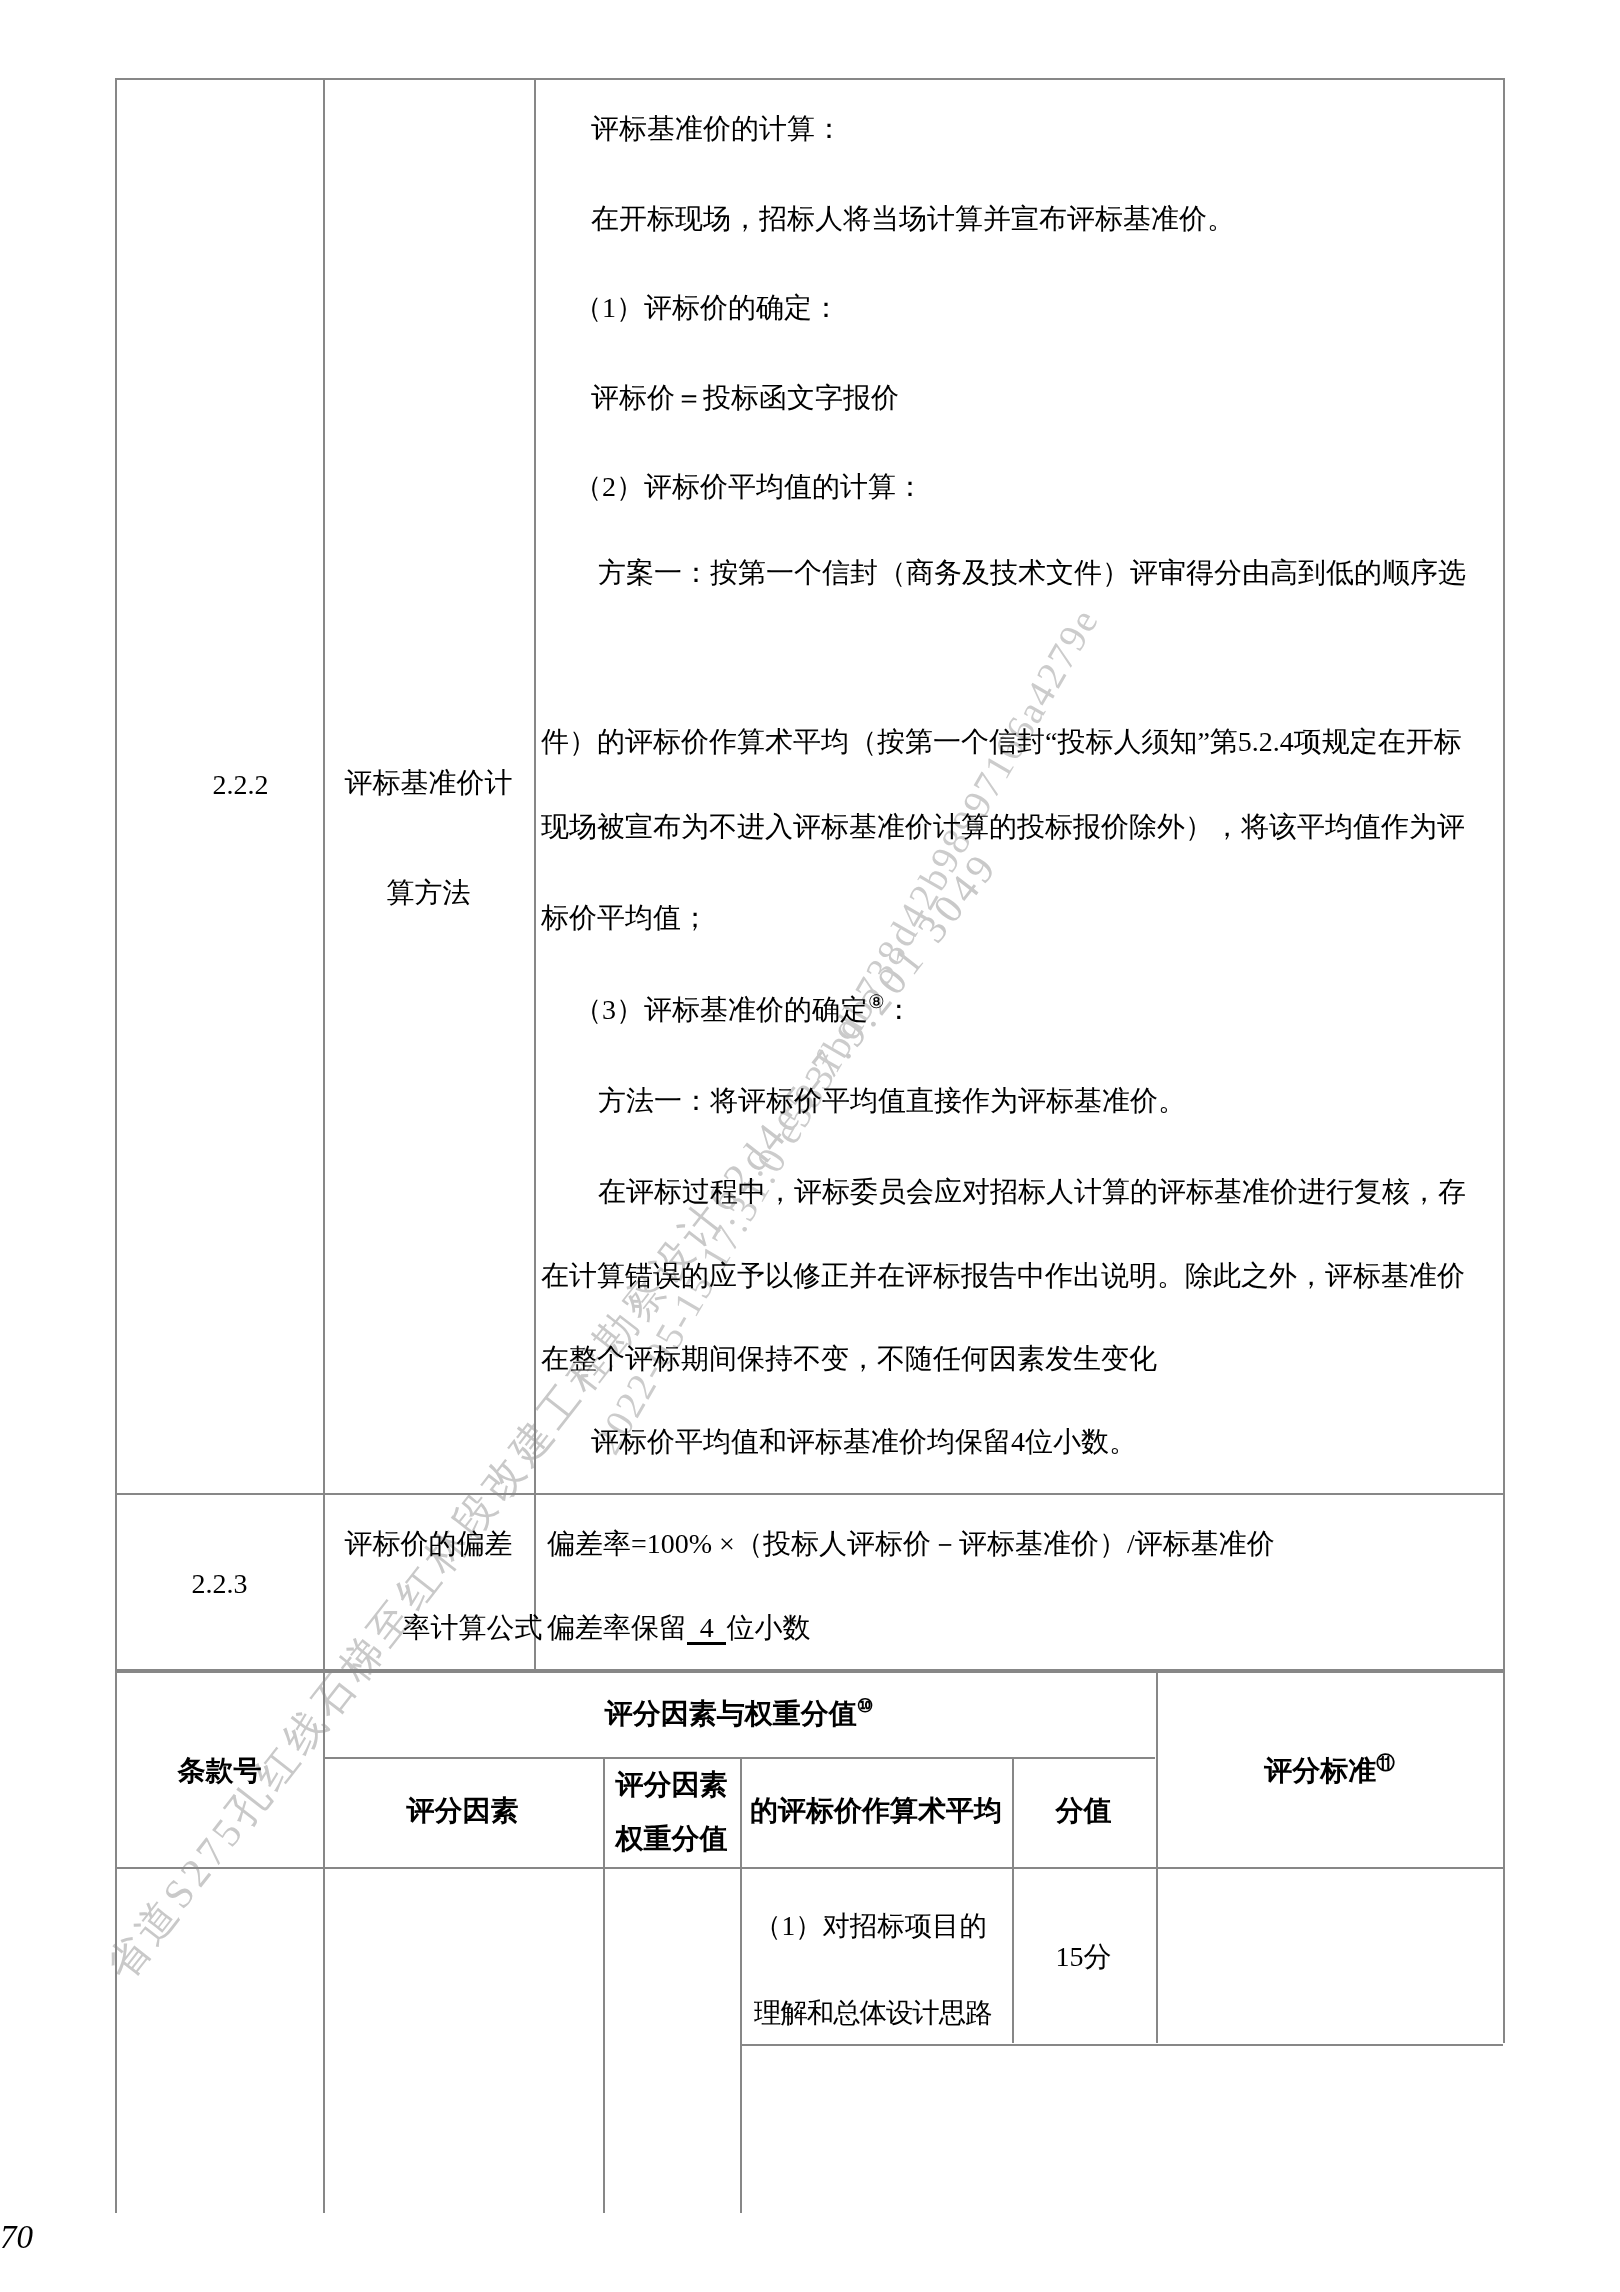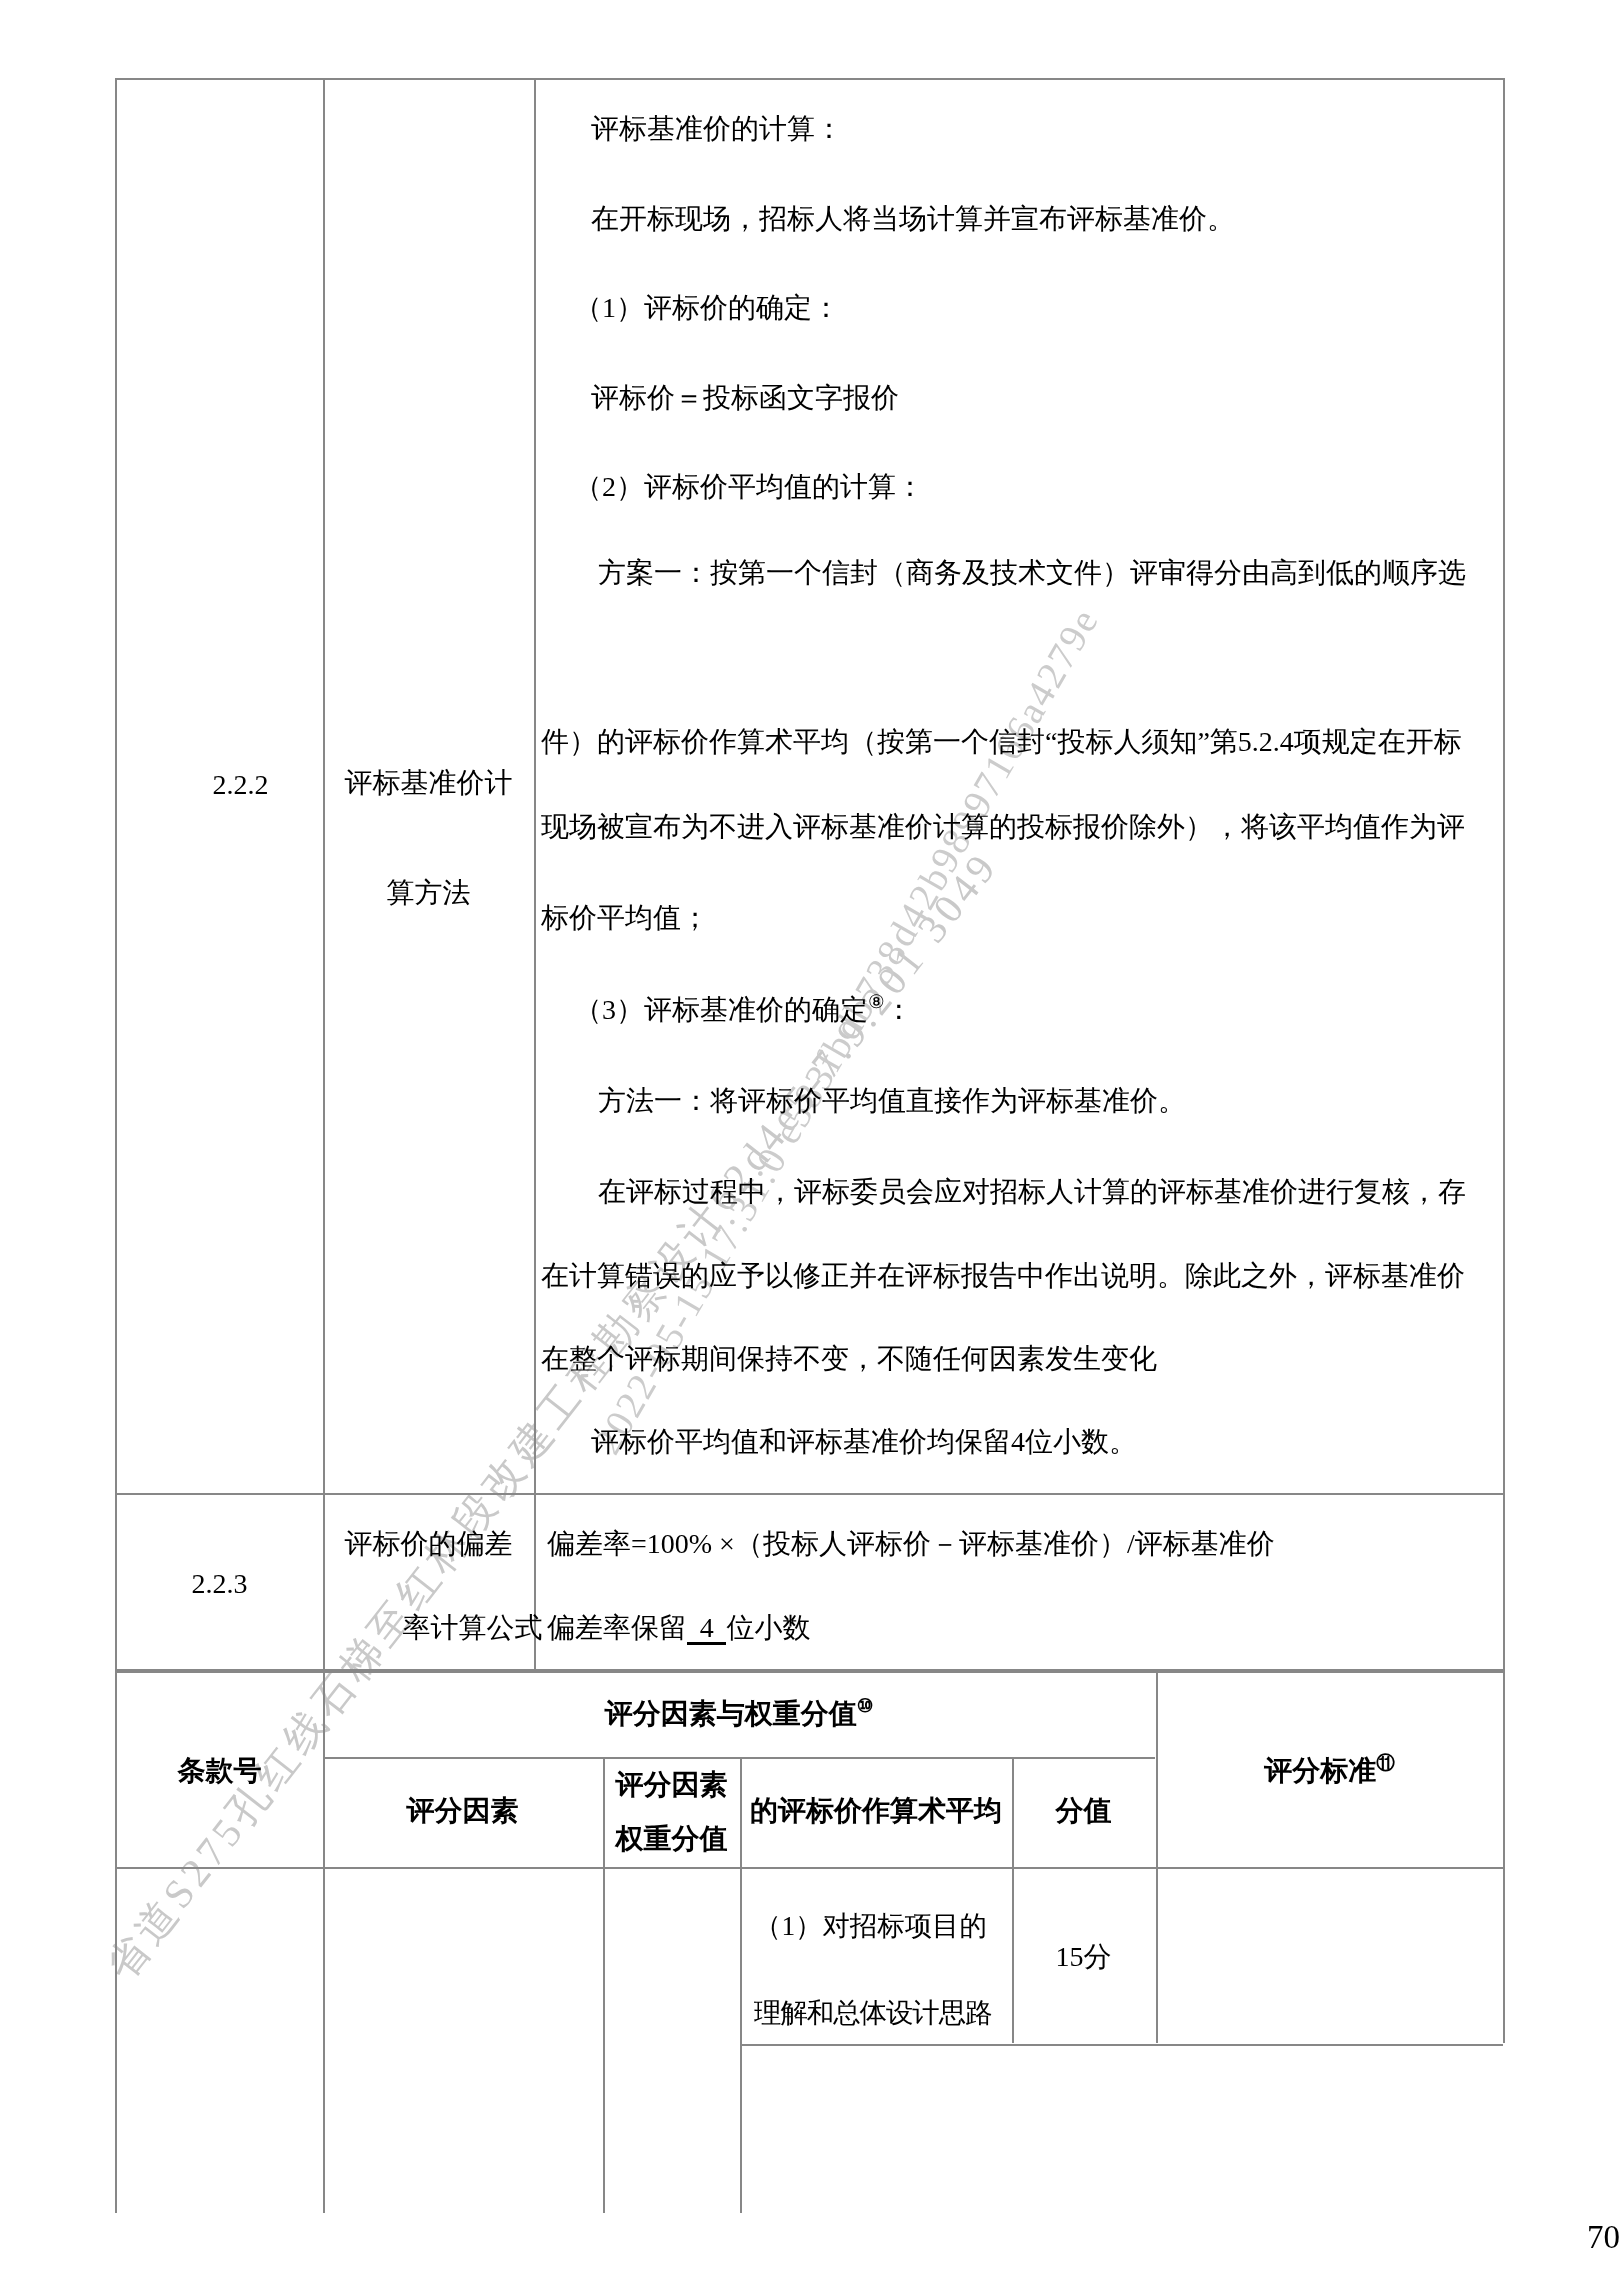--- a/index.html
+++ b/index.html
@@ -13,21 +13,21 @@
   
   .hl,.vl{position:absolute;background:#878787;}
   .hl{height:2px;}
   .vl{width:2px;}
   
   .t{position:absolute;font-size:28px;line-height:35px;white-space:nowrap;}
   .b{font-weight:bold;}
   .ctr{text-align:center;}
   .blank{display:inline-block;border-bottom:3.9px solid #000;padding:0 12.7px;line-height:29px;}
   .sup{font-size:18.6px;position:relative;top:-10.8px;}
-  .pageno{position:absolute;left:0;top:2219px;width:1620px;text-align:right;font-size:33px;}
+  .pageno{position:absolute;left:0;top:2219px;width:1620px;text-align:left;font-size:33px;font-style:italic;}
 </style>
 </head>
 <body>
 
 <div class="page">
 
   <div class="wm wm1">省道S275孔红线石梯至红林段改建工程勘察设计62d4e5-7.9.201 3049</div>
   <div class="wm wm2">2022-05-15 17:31:0 e583fbdb738d42b98997166a4279e</div>
 
   <div class="hl" style="left:115px;top:78px;width:1388px;"></div>

